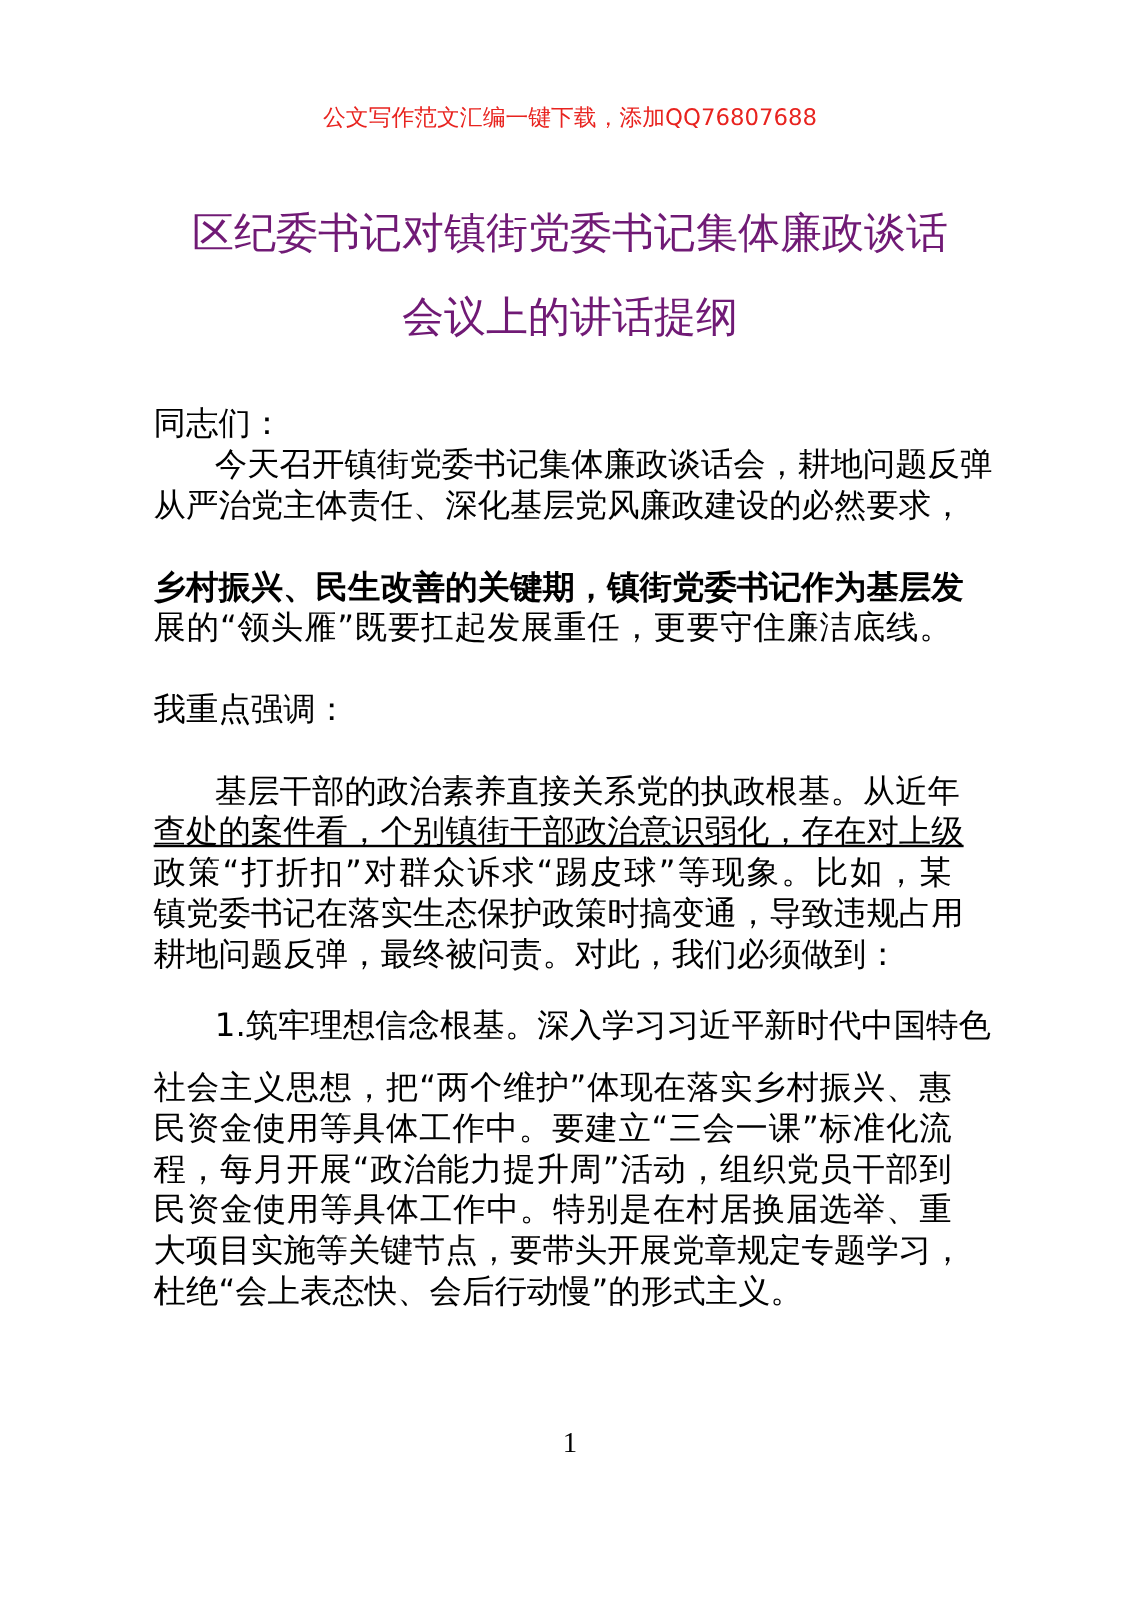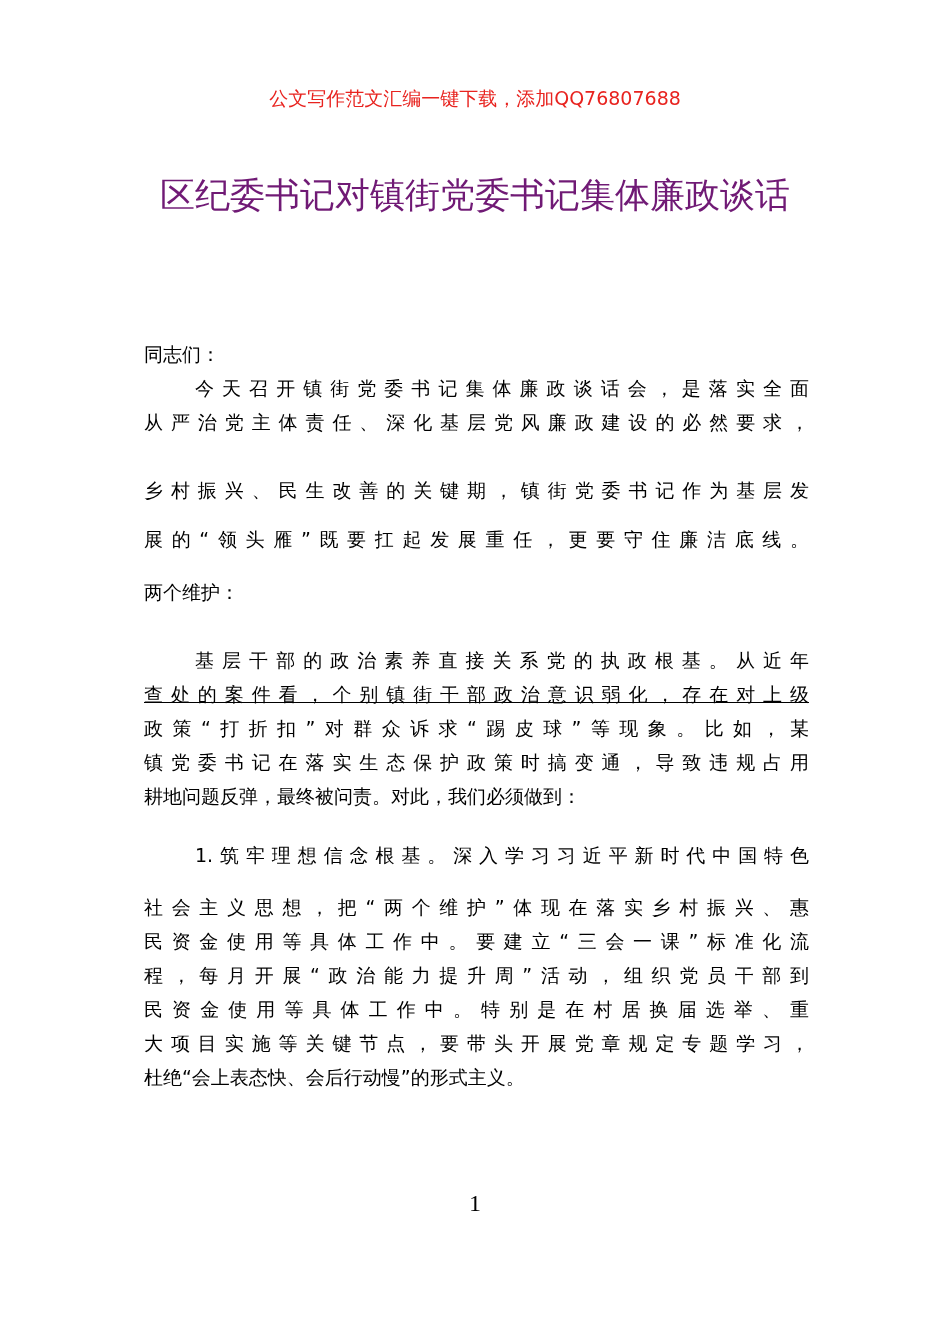--- a/index.html
+++ b/index.html
@@ -5,42 +5,43 @@
   html, body { margin: 0; padding: 0; background: #ffffff; }
   body { width: 950px; height: 1344px; position: relative; overflow: hidden;
          font-family: "DejaVu Sans", "Liberation Sans", sans-serif; color: #000; }
   .page { position: absolute; left: 0; top: 0; width: 950px; height: 1344px; background: #fff; }
   .watermark { position: absolute; left: 0; width: 950px; top: 84px; text-align: center;
                font-size: 19px; color: #e8231f; letter-spacing: 0px; line-height: 28px; }
   .title { position: absolute; left: 0; width: 950px; text-align: center;
            font-size: 35px; line-height: 44px; color: #701a75; }
   .t1 { top: 173px; }
   .t2 { top: 243px; }
-  .line { position: absolute; left: 144px; width: 665px; font-size: 19px; line-height: 34px;
+  .line { position: absolute; left: 128px; width: 665px; font-size: 27px; line-height: 34px;
           white-space: nowrap; overflow: visible; }
   .justify { text-align: justify; text-align-last: justify; }
   .indent { padding-left: 51px; box-sizing: border-box; }
   .pagenum { position: absolute; left: 0; width: 950px; top: 1188px; text-align: center;
              font-family: "Liberation Serif", "DejaVu Serif", serif; font-size: 24px; line-height: 30px; }
 </style>
 </head>
 <body>
 
 <div class="page">
 
   <div class="watermark">公文写作范文汇编一键下载，添加QQ76807688</div>
 
   <div class="title t1">区纪委书记对镇街党委书记集体廉政谈话</div>
+  <div class="title t2">会议上的讲话提纲</div>
 
   <div class="line" style="top:337px;">同志们：</div>
-  <div class="line justify indent" style="top:371px;">今天召开镇街党委书记集体廉政谈话会，是落实全面</div>
+  <div class="line justify indent" style="top:371px;">今天召开镇街党委书记集体廉政谈话会，耕地问题反弹</div>
   <div class="line justify" style="top:405px;">从严治党主体责任、深化基层党风廉政建设的必然要求，</div>
-  <div class="line justify" style="top:473px;">乡村振兴、民生改善的关键期，镇街党委书记作为基层发</div>
-  <div class="line justify" style="top:507px;margin-top:15px;">展的“领头雁”既要扛起发展重任，更要守住廉洁底线。</div>
-  <div class="line" style="top:575px;">两个维护：</div>
+  <div class="line justify" style="top:473px;font-weight:bold;">乡村振兴、民生改善的关键期，镇街党委书记作为基层发</div>
+  <div class="line justify" style="top:507px;">展的“领头雁”既要扛起发展重任，更要守住廉洁底线。</div>
+  <div class="line" style="top:575px;">我重点强调：</div>
 
 
   <div class="line justify indent" style="top:643px;">基层干部的政治素养直接关系党的执政根基。从近年</div>
   <div class="line justify" style="top:677px;text-decoration:underline;">查处的案件看，个别镇街干部政治意识弱化，存在对上级</div>
   <div class="line justify" style="top:711px;">政策“打折扣”对群众诉求“踢皮球”等现象。比如，某</div>
   <div class="line justify" style="top:745px;">镇党委书记在落实生态保护政策时搞变通，导致违规占用</div>
   <div class="line" style="top:779px;">耕地问题反弹，最终被问责。对此，我们必须做到：</div>
 
   <div class="line justify indent" style="top:838px;">1.筑牢理想信念根基。深入学习习近平新时代中国特色</div>
 

